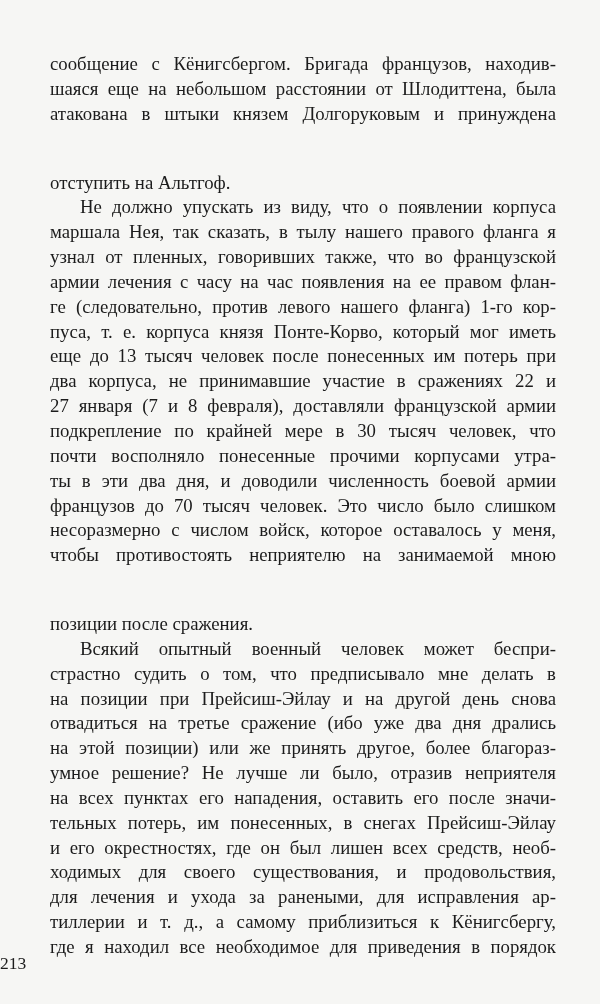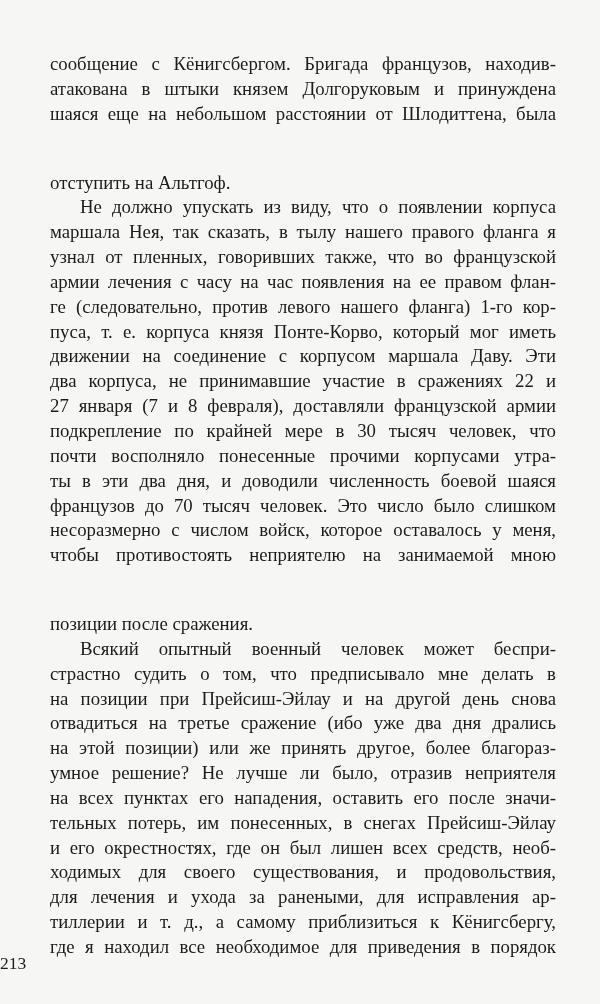--- a/index.html
+++ b/index.html
@@ -46,35 +46,35 @@
     color: #1c1c1c;
     margin-top: 24px;
   }
 </style>
 </head>
 <body>
 
 <div class="page">
   <div class="text-block">
     <div class="line">сообщение с Кёнигсбергом. Бригада французов, находив-</div>
+    <div class="line">шаяся еще на небольшом расстоянии от Шлодиттена, была</div>
     <div class="line">атакована в штыки князем Долгоруковым и принуждена</div>
-    <div class="line">шаяся еще на небольшом расстоянии от Шлодиттена, была</div>
     <div class="line para-end">отступить на Альтгоф.</div>
     <div class="line para-start">Не должно упускать из виду, что о появлении корпуса</div>
     <div class="line">маршала Нея, так сказать, в тылу нашего правого фланга я</div>
     <div class="line">узнал от пленных, говоривших также, что во французской</div>
     <div class="line">армии лечения с часу на час появления на ее правом флан-</div>
     <div class="line">ге (следовательно, против левого нашего фланга) 1-го кор-</div>
     <div class="line">пуса, т. е. корпуса князя Понте-Корво, который мог иметь</div>
-    <div class="line">движении на соединение с корпусом маршала Даву. Эти</div>
+    <div class="line">еще до 13 тысяч человек после понесенных им потерь при</div>
     <div class="line">два корпуса, не принимавшие участие в сражениях 22 и</div>
     <div class="line">27 января (7 и 8 февраля), доставляли французской армии</div>
     <div class="line">подкрепление по крайней мере в 30 тысяч человек, что</div>
     <div class="line">почти восполняло понесенные прочими корпусами утра-</div>
-    <div class="line">ты в эти два дня, и доводили численность боевой шаяся</div>
+    <div class="line">ты в эти два дня, и доводили численность боевой армии</div>
     <div class="line">французов до 70 тысяч человек. Это число было слишком</div>
     <div class="line">несоразмерно с числом войск, которое оставалось у меня,</div>
     <div class="line">чтобы противостоять неприятелю на занимаемой мною</div>
     <div class="line para-end">позиции после сражения.</div>
     <div class="line para-start">Всякий опытный военный человек может беспри-</div>
     <div class="line">страстно судить о том, что предписывало мне делать в</div>
     <div class="line">на позиции при Прейсиш-Эйлау и на другой день снова</div>
     <div class="line">отвадиться на третье сражение (ибо уже два дня дрались</div>
     <div class="line">на этой позиции) или же принять другое, более благораз-</div>
     <div class="line">умное решение? Не лучше ли было, отразив неприятеля</div>

